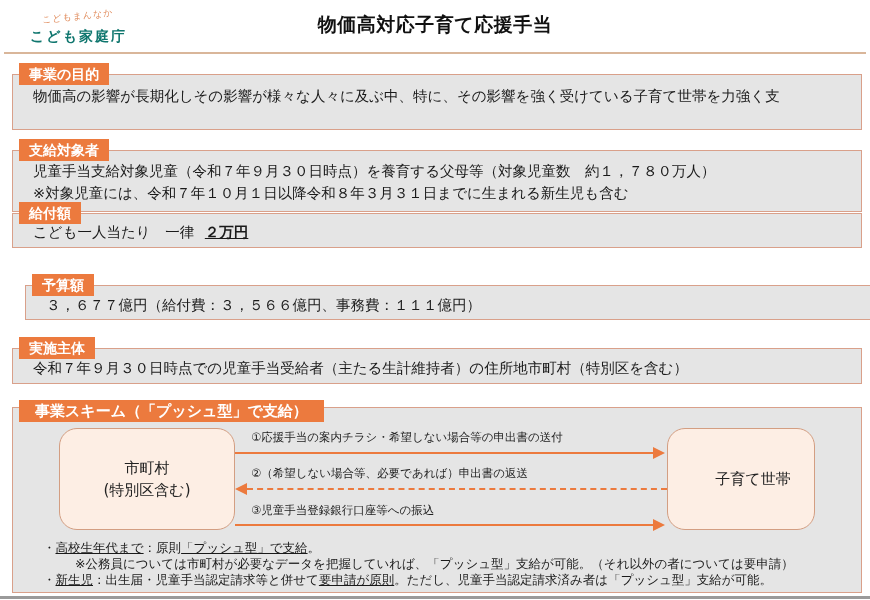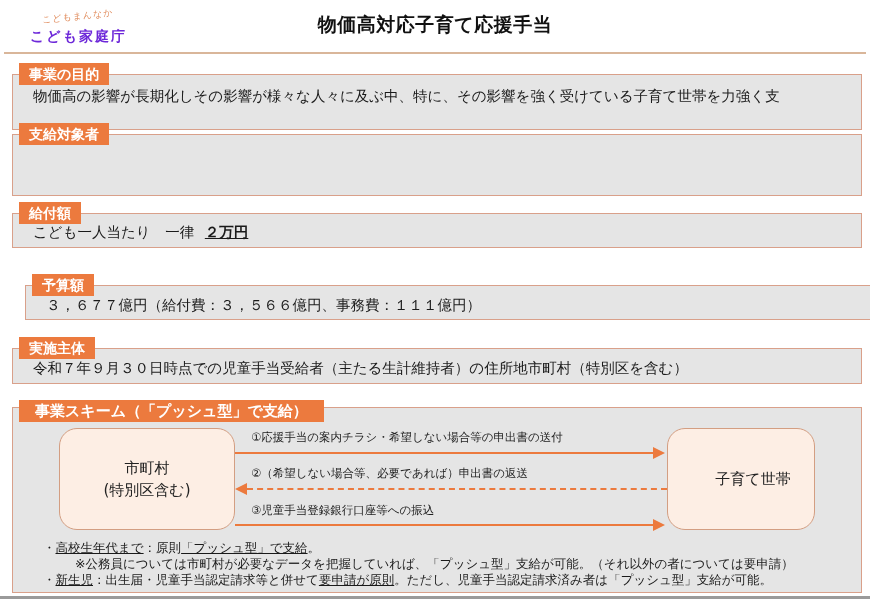--- a/index.html
+++ b/index.html
@@ -2,21 +2,21 @@
 <html><head>
 <meta charset="utf-8">
 <style>
   html, body { margin:0; padding:0; }
   body {
     width:870px; height:600px; background:#ffffff; position:relative; overflow:hidden;
     font-family: "DejaVu Sans", "Liberation Sans", sans-serif; color:#1a1a1a;
   }
   .logo { position:absolute; left:22px; top:8px; width:110px; height:40px; }
   .logo-sub { position:absolute; left:20px; top:2px; font-size:9px; color:#e08a5a; transform:rotate(-6deg); letter-spacing:1px; }
-  .logo-main { position:absolute; left:8px; top:20px; font-size:14px; font-weight:bold; color:#6d28d9; letter-spacing:2px; }
+  .logo-main { position:absolute; left:8px; top:20px; font-size:14px; font-weight:bold; color:#0f766e; letter-spacing:2px; }
   .title { position:absolute; left:0; width:870px; top:12px; text-align:center; font-size:19px; font-weight:bold; color:#111; letter-spacing:0.5px; }
   .header-line { position:absolute; left:4px; right:4px; top:52px; height:2px; background:#d9b69a; }
 
   .section { position:absolute; left:12px; width:850px; border:1.5px solid #d9a08a; box-sizing:border-box; background:#e5e5e5; }
   .section-tab {
     position:absolute; left:6px; background:#ec7a3e; color:#fff; font-weight:bold; font-size:14px;
     padding:2px 10px; line-height:18px; white-space:nowrap;
   }
   .section-body { position:absolute; left:20px; right:16px; font-size:14.5px; line-height:22px; color:#1a1a1a; white-space:nowrap; }
   .bold-u { font-weight:bold; text-decoration:underline; }
@@ -45,22 +45,26 @@
 <div class="title">物価高対応子育て応援手当</div>
 <div class="header-line"></div>
 
 <div class="section" style="top:74px;height:56px;">
   <div class="section-tab" style="top:-12px;">事業の目的</div>
   <div class="section-body" style="top:10px;">
     <div>物価高の影響が長期化しその影響が様々な人々に及ぶ中、特に、その影響を強く受けている子育て世帯を力強く支</div>
   </div>
 </div>
 
-<div class="section" style="top:134px;height:62px;">
+<div class="section" style="top:150px;height:62px;">
   <div class="section-tab" style="top:-12px;">支給対象者</div>
+  <div class="section-body" style="top:9px;">
+    <div>児童手当支給対象児童（令和７年９月３０日時点）を養育する父母等（対象児童数　約１，７８０万人）</div>
+    <div>※対象児童には、令和７年１０月１日以降令和８年３月３１日までに生まれる新生児も含む</div>
+  </div>
 </div>
 
 <div class="section" style="top:213px;height:35px;">
   <div class="section-tab" style="top:-12px;">給付額</div>
   <div class="section-body" style="top:7px;">
     <span>こども一人当たり　一律</span>
     <span class="bold-u" style="margin-left:6px;">２万円</span>
   </div>
 </div>
 

